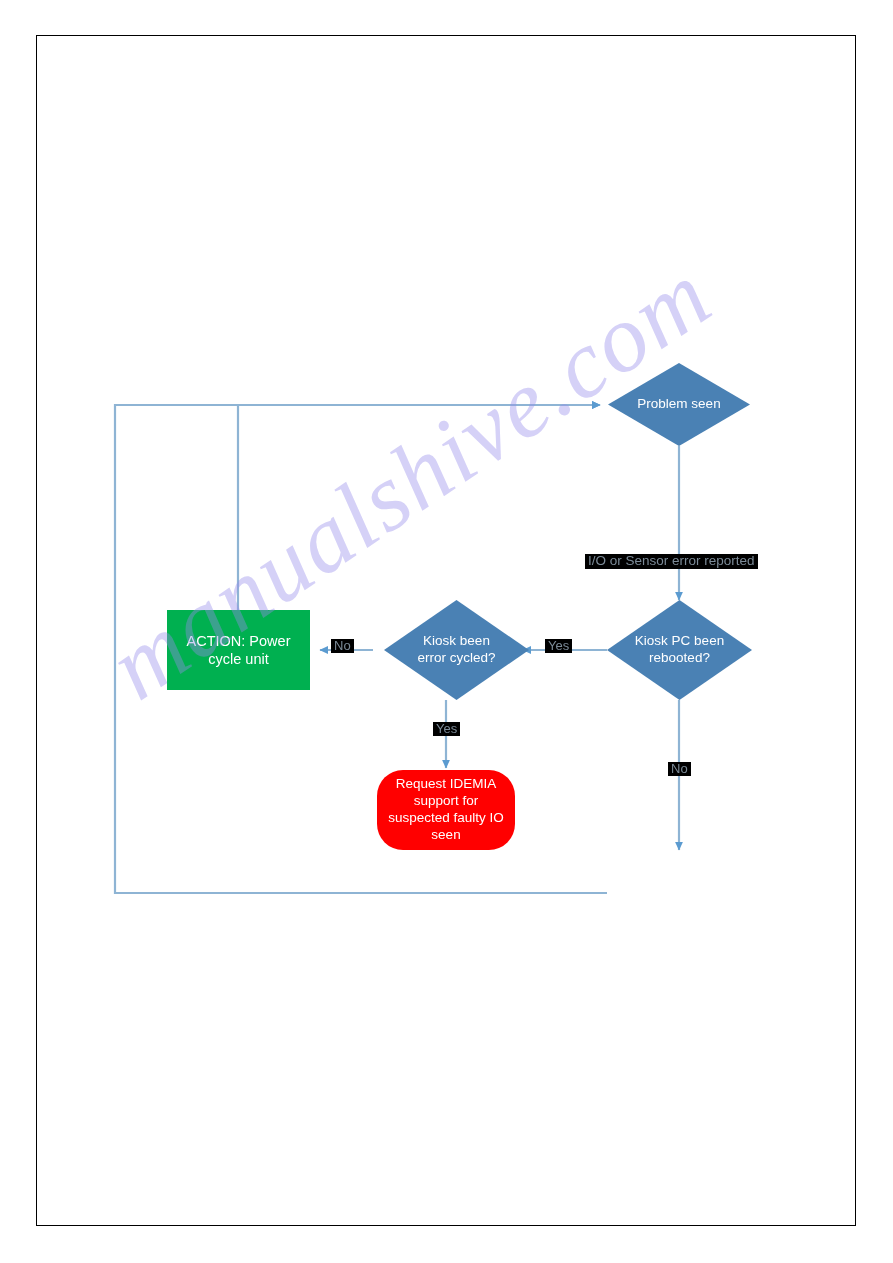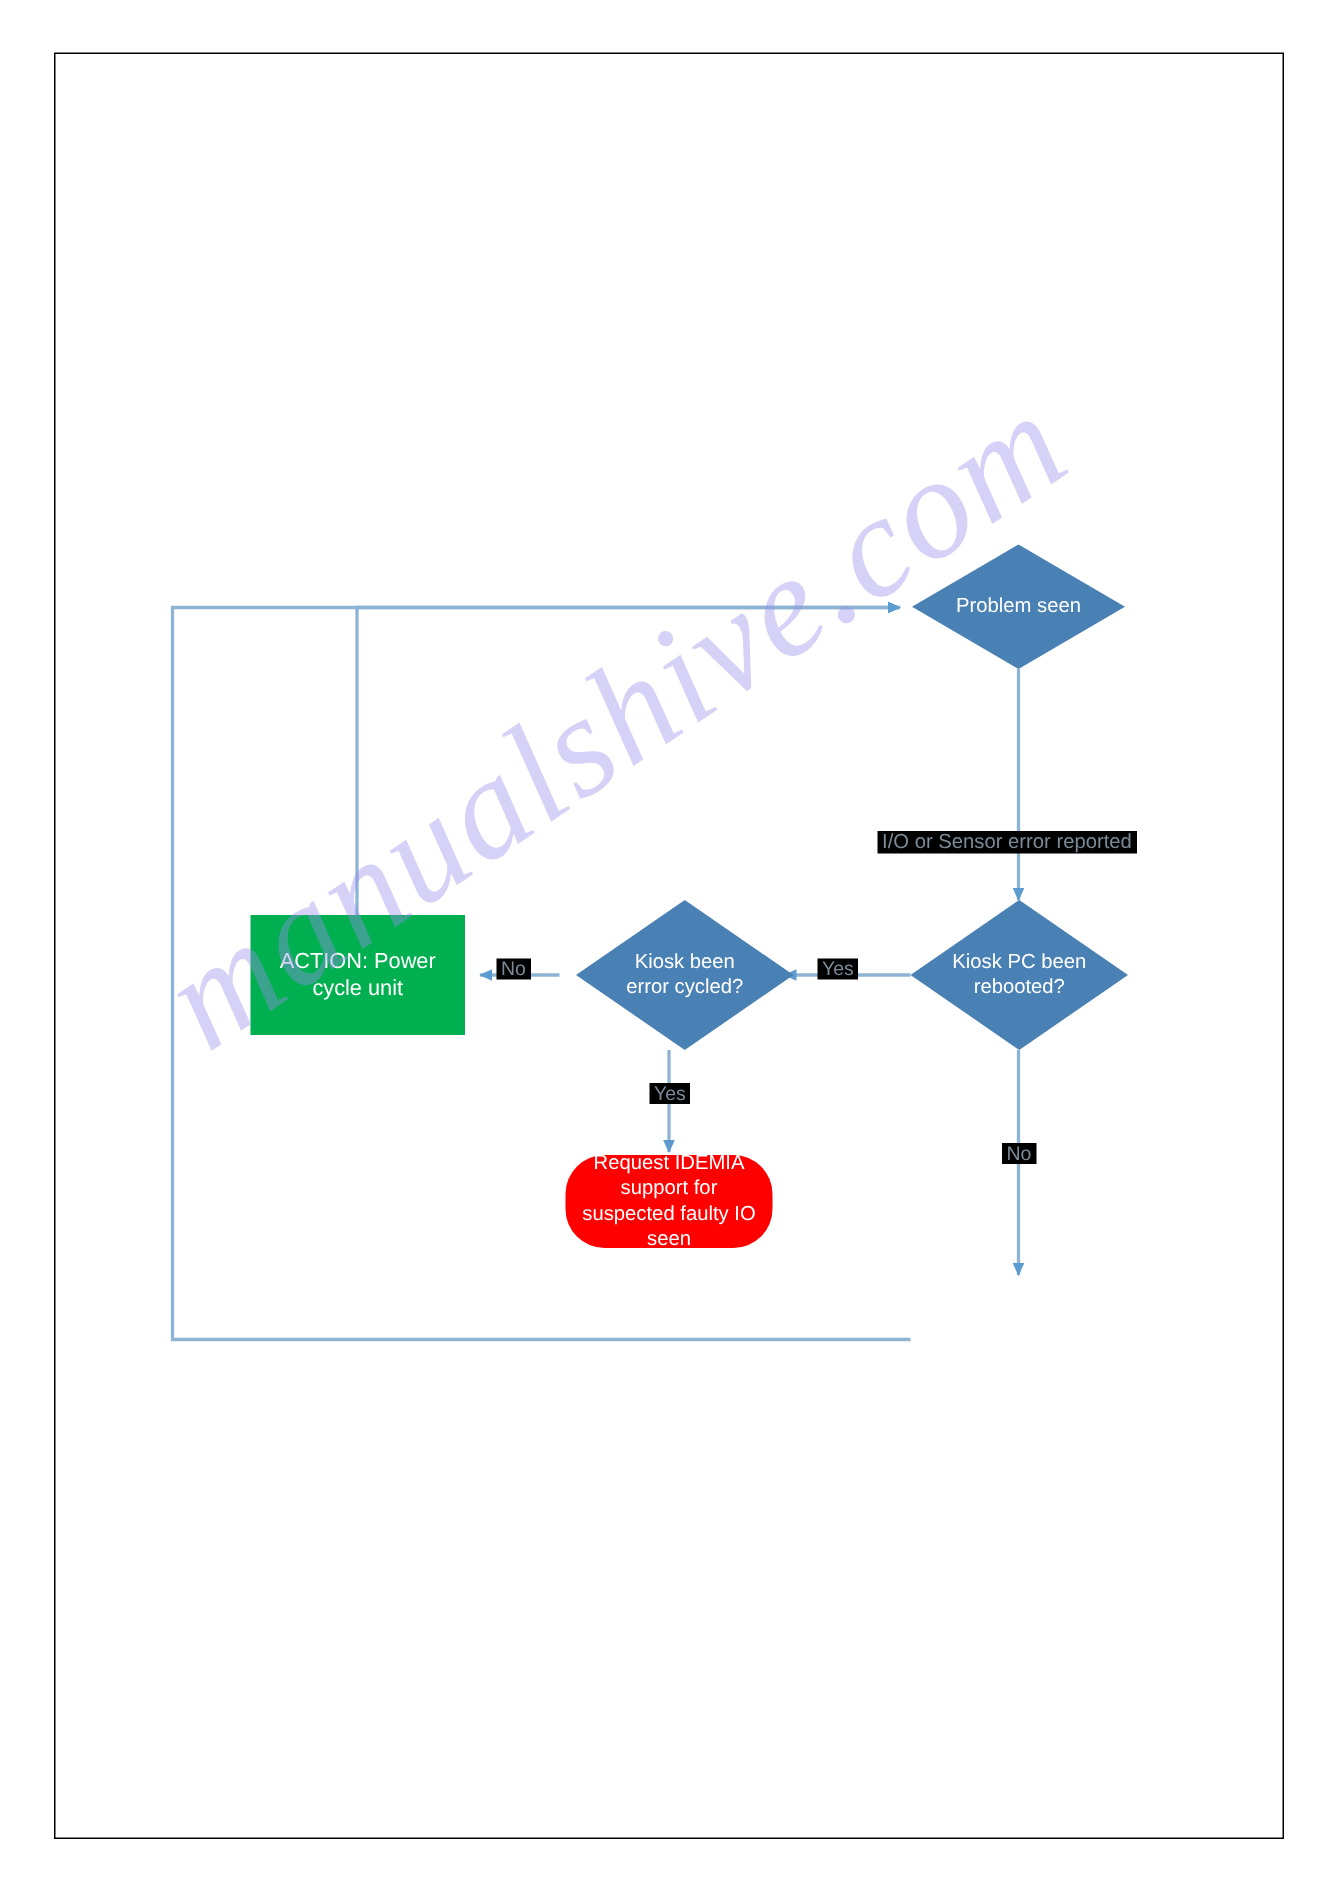--- a/index.html
+++ b/index.html
@@ -217,21 +217,21 @@
   <div class="proc-box" style="left:167px; top:610px; width:143px; height:80px;">
     <div class="node-label">
       <div>
         <div>ACTION: Power</div>
         <div>cycle unit</div>
       </div>
     </div>
   </div>
 
 
-  <div class="term-box" style="left:377px; top:770px; width:138px; height:62px;">
+  <div class="term-box" style="left:377px; top:770px; width:138px; height:80px;">
     <div class="node-label">
       <div>
         <div>Request IDEMIA</div>
         <div>support for</div>
         <div>suspected faulty IO</div>
         <div>seen</div>
       </div>
     </div>
   </div>
 

